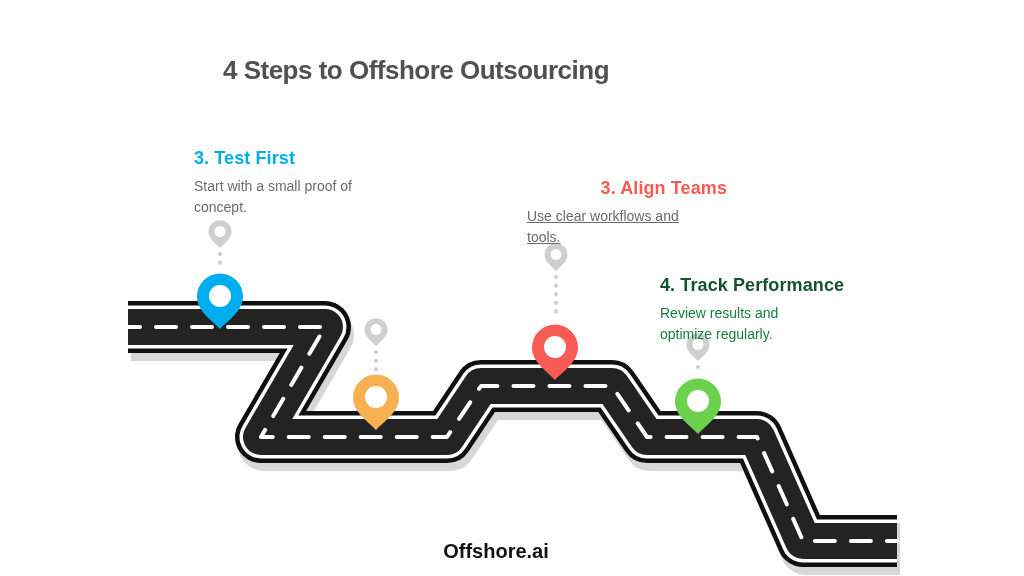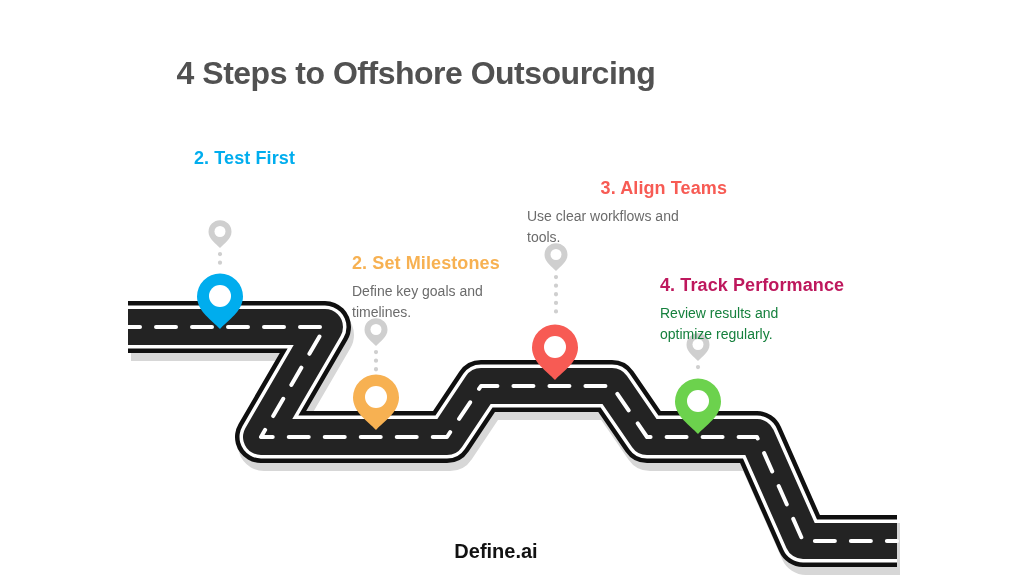--- a/index.html
+++ b/index.html
@@ -4,21 +4,21 @@
 <style>
   html,body{margin:0;padding:0;}
   body{
     width:1024px;height:576px;position:relative;overflow:hidden;
     background:#ffffff;
     font-family:"Liberation Sans","DejaVu Sans",sans-serif;
   }
   .stage{position:absolute;inset:0;width:1024px;height:576px;}
   .page-title{
     position:absolute;top:55px;left:0;width:832px;text-align:center;
-    font-size:32px;font-weight:800;letter-spacing:-0.5px;margin:0;
+    font-size:26px;font-weight:800;letter-spacing:-0.5px;margin:0;
   }
   .road-svg{position:absolute;left:0;top:0;width:1024px;height:576px;}
   .step{position:absolute;}
   .step h2{margin:0 0 7px 0;font-size:18px;font-weight:700;letter-spacing:0.1px;}
   .step p{margin:0;font-size:14px;line-height:21px;white-space:pre-line;}
   .step-1{left:194px;top:148px;width:200px;}
   .step-2{left:352px;top:253px;width:190px;}
   .step-3{left:527px;top:178px;width:200px;}
   .step-4{left:660px;top:275px;width:210px;}
   .brand{
@@ -74,36 +74,33 @@
     </g>
 
     <g>
       <use href="#minipin" transform="translate(698,361)" fill="#cfcfcf"></use>
       <line x1="698" y1="367" x2="698" y2="375" stroke-width="4.2" stroke-linecap="round" stroke-dasharray="0.1 8.5" stroke="#cfcfcf"></line>
       <use href="#pin" transform="translate(698,434)" fill="#6CD24D"></use>
     </g>
   </svg>
 
   <div class="step step-1">
-    <h2 style="color: rgb(0, 173, 238);">2. Test First</h2>
+    <h2 style="color: rgb(0, 173, 238);">3. Test First</h2>
+    <p style="color: rgb(107, 107, 107);">Start with a small proof of
+concept.</p>
   </div>
 
-  <div class="step step-2">
-    <h2 style="color: rgb(247, 177, 82);">2. Set Milestones</h2>
-    <p style="color: rgb(107, 107, 107);">Define key goals and
-timelines.</p>
-  </div>
 
   <div class="step step-3">
     <h2 style="color: rgb(247, 91, 84); text-align: right;">3. Align Teams</h2>
-    <p style="color: rgb(107, 107, 107);">Use clear workflows and
+    <p style="color: rgb(107, 107, 107); text-decoration: underline;">Use clear workflows and
 tools.</p>
   </div>
 
   <div class="step step-4">
-    <h2 style="color: #be185d;">4. Track Performance</h2>
+    <h2 style="color: #14532d;">4. Track Performance</h2>
     <p style="color: #15803d;">Review results and
 optimize regularly.</p>
   </div>
 
-  <div class="brand" style="color: rgb(18, 18, 18);">Define.ai</div>
+  <div class="brand" style="color: rgb(18, 18, 18);">Offshore.ai</div>
 
 </div>
 
 </body></html>

